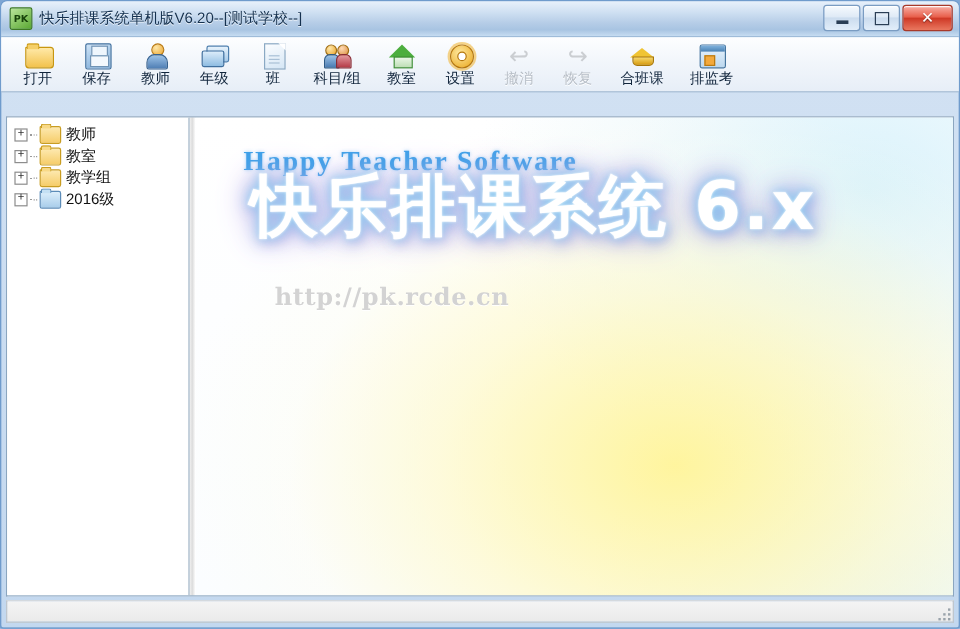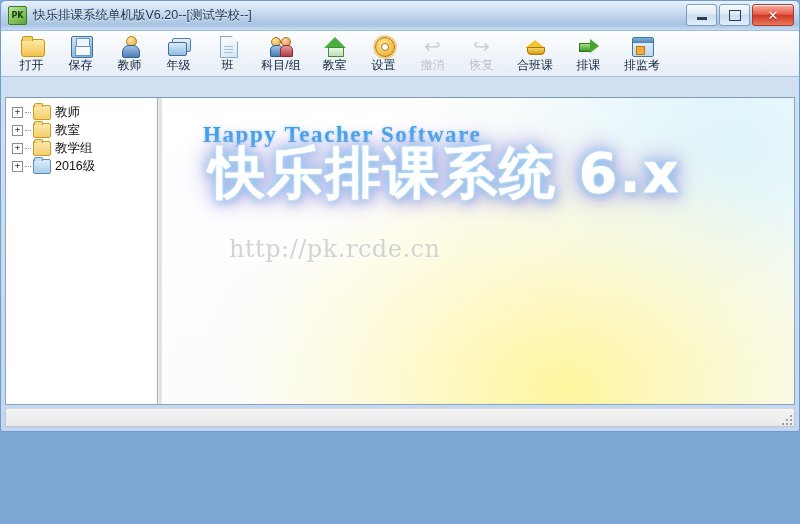--- a/index.html
+++ b/index.html
@@ -2,21 +2,21 @@
 <html><head>
 <meta charset="utf-8">
 <style>
   html,body{margin:0;padding:0;}
   body{
     width:800px;height:524px;overflow:hidden;
     font-family:"Liberation Sans","DejaVu Sans",sans-serif;
     background:#7ea6d4;
   }
   .window{
-    position:absolute;left:0;top:0;width:800px;height:432px;
+    position:absolute;left:0;top:0;width:800px;height:524px;
     box-sizing:border-box;
     border:1px solid #6f9bcc;
     border-radius:6px 6px 3px 3px;
     background:linear-gradient(180deg,#d3e2f3 0%,#c3d8ef 100%);
     padding:0;
   }
   
   .titlebar{
     position:relative;height:29px;
     background:linear-gradient(180deg,#e8f1fb 0%,#cfe0f2 32%,#b6cde7 62%,#a8c4e2 82%,#c6dcf1 100%);
@@ -209,21 +209,21 @@
       0 0 2px #ffffff,
       0 0 7px #9fd8f5,
       0 0 14px #7fc4ee,
       0 0 22px #b49ae0,
       0 0 32px #c7b1ea,
       2px 3px 10px rgba(150,120,200,.55);
   }
   .splash-url{
     position:absolute;left:66px;top:137px;
     font-family:"DejaVu Serif","Liberation Serif",serif;
-    font-size:24px;font-weight:normal;letter-spacing:.5px;
+    font-size:20px;font-weight:bold;letter-spacing:.5px;
     color:#d3d3d3;white-space:nowrap;
     text-shadow:0 1px 0 rgba(255,255,255,.9);
   }
   
   .statusbar{
     position:absolute;left:4px;right:4px;bottom:4px;height:19px;
     background:linear-gradient(180deg,#f4f4f4,#eaeaea);
     border:1px solid #bfc6cd;border-top-color:#d4d9de;
     box-sizing:border-box;
   }
@@ -327,26 +327,20 @@
       <span class="tb-label">恢复</span>
     </div>
 
     <div class="tb-btn wide">
       <span class="tb-icon">
           <i class="ic-cap"></i>
         </span>
       <span class="tb-label">合班课</span>
     </div>
 
-    <div class="tb-btn">
-      <span class="tb-icon">
-          <i class="ic-arrow"></i>
-        </span>
-      <span class="tb-label">排课</span>
-    </div>
 
     <div class="tb-btn wide">
       <span class="tb-icon">
           <i class="ic-cal"></i>
         </span>
       <span class="tb-label">排监考</span>
     </div>
 
   </div>
 

